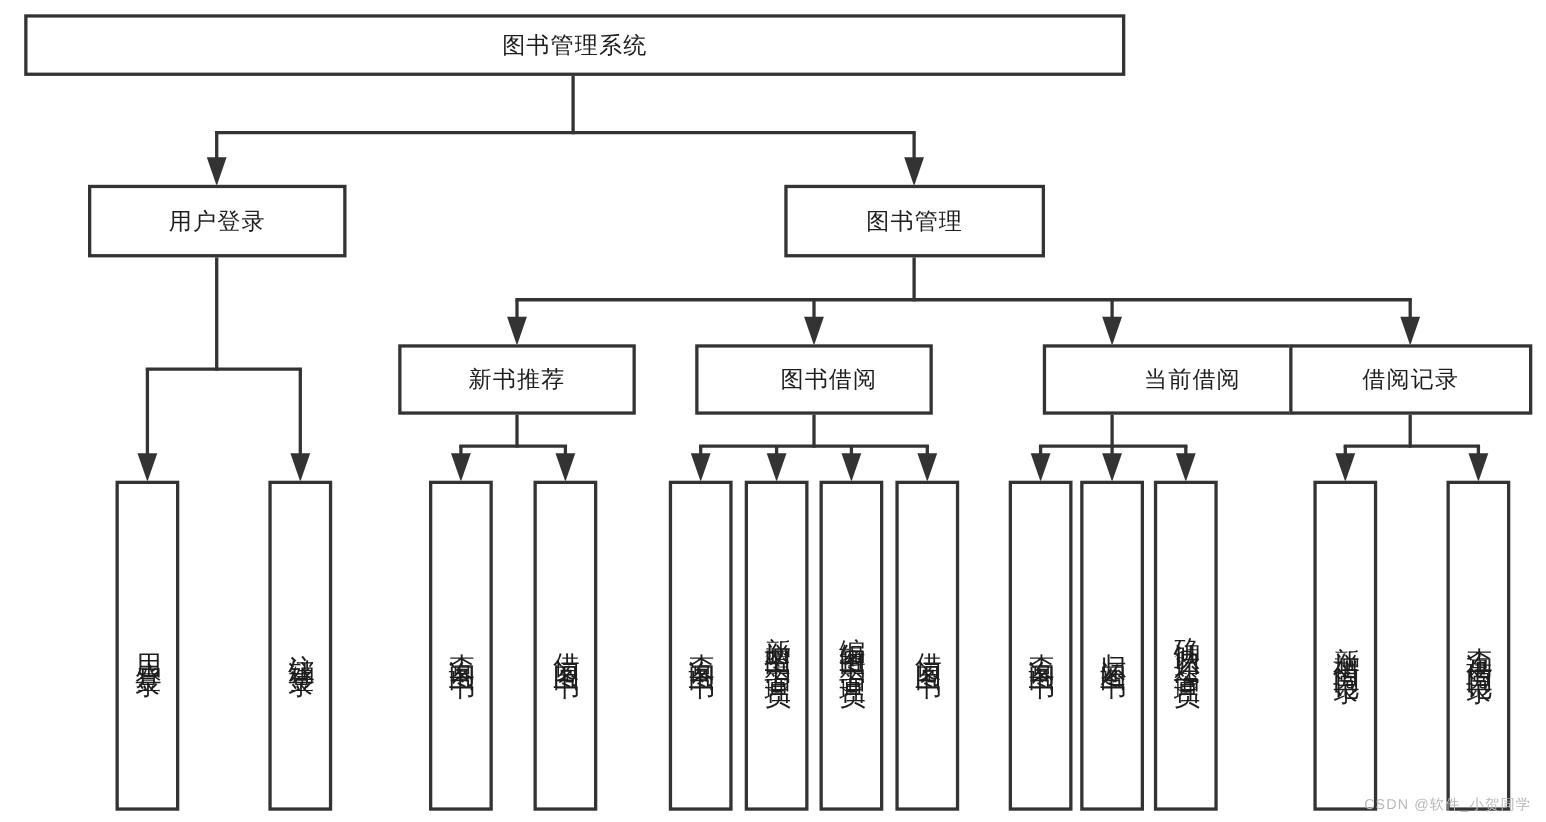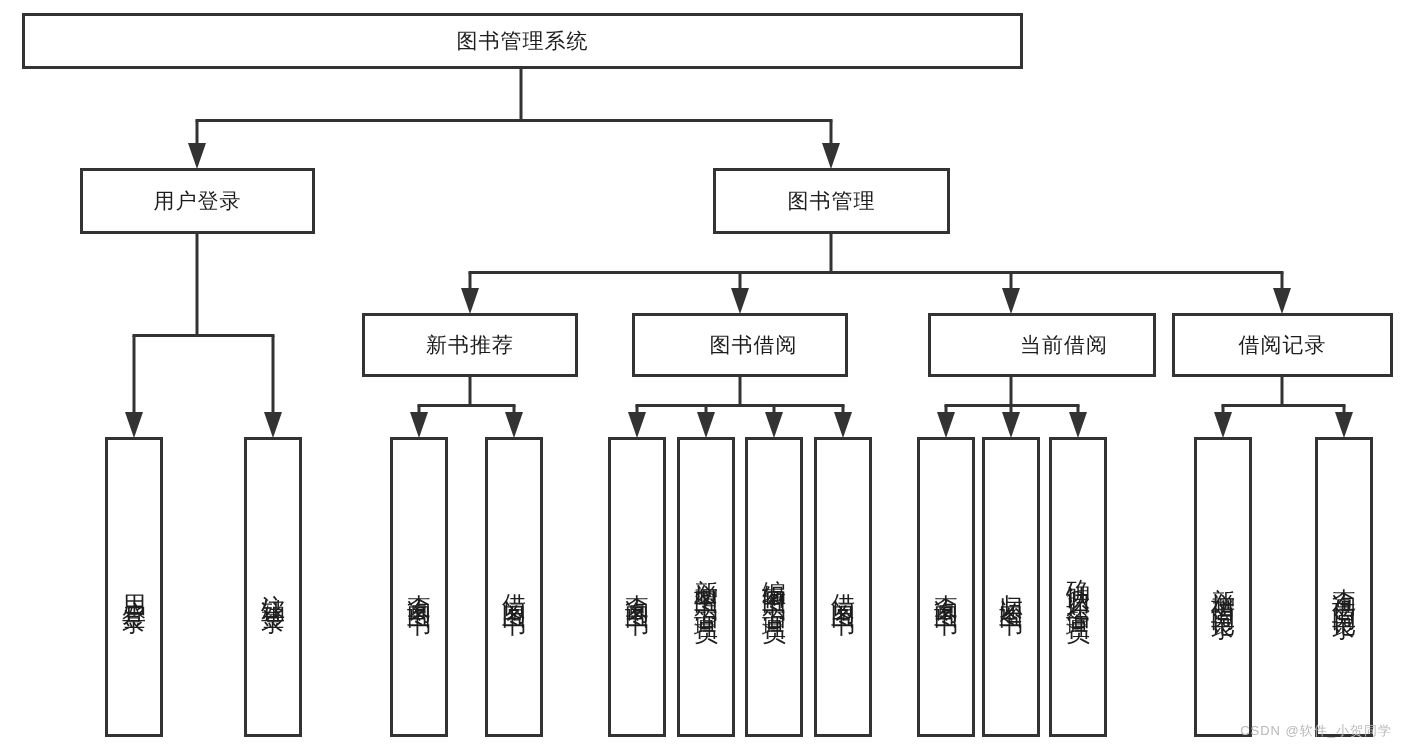--- a/index.html
+++ b/index.html
@@ -111,21 +111,21 @@
     </g>
   </svg>
 
   <div class="box" style="left:22px;top:13px;width:1001px;height:56px;">图书管理系统</div>
 
   <div class="box" style="left:80px;top:168px;width:235px;height:66px;">用户登录</div>
   <div class="box" style="left:713px;top:168px;width:237px;height:66px;">图书管理</div>
 
   <div class="box" style="left:362px;top:313px;width:216px;height:64px;">新书推荐</div>
   <div class="box" style="left:632px;top:313px;width:216px;height:64px;padding-left:27px;">图书借阅</div>
-  <div class="box" style="left:928px;top:313px;width:228px;height:64px;padding-left:44px;">当前借阅</div>
+  <div class="box" style="left:948px;top:313px;width:228px;height:64px;padding-left:44px;">当前借阅</div>
   <div class="box" style="left:1172px;top:313px;width:221px;height:64px;">借阅记录</div>
 
   <div class="leaf" style="left:105px;">
     <span class="vtext">用户登录</span>
   </div>
   <div class="leaf" style="left:244px;">
     <span class="vtext">注销登录</span>
   </div>
 
   <div class="leaf" style="left:390px;">

